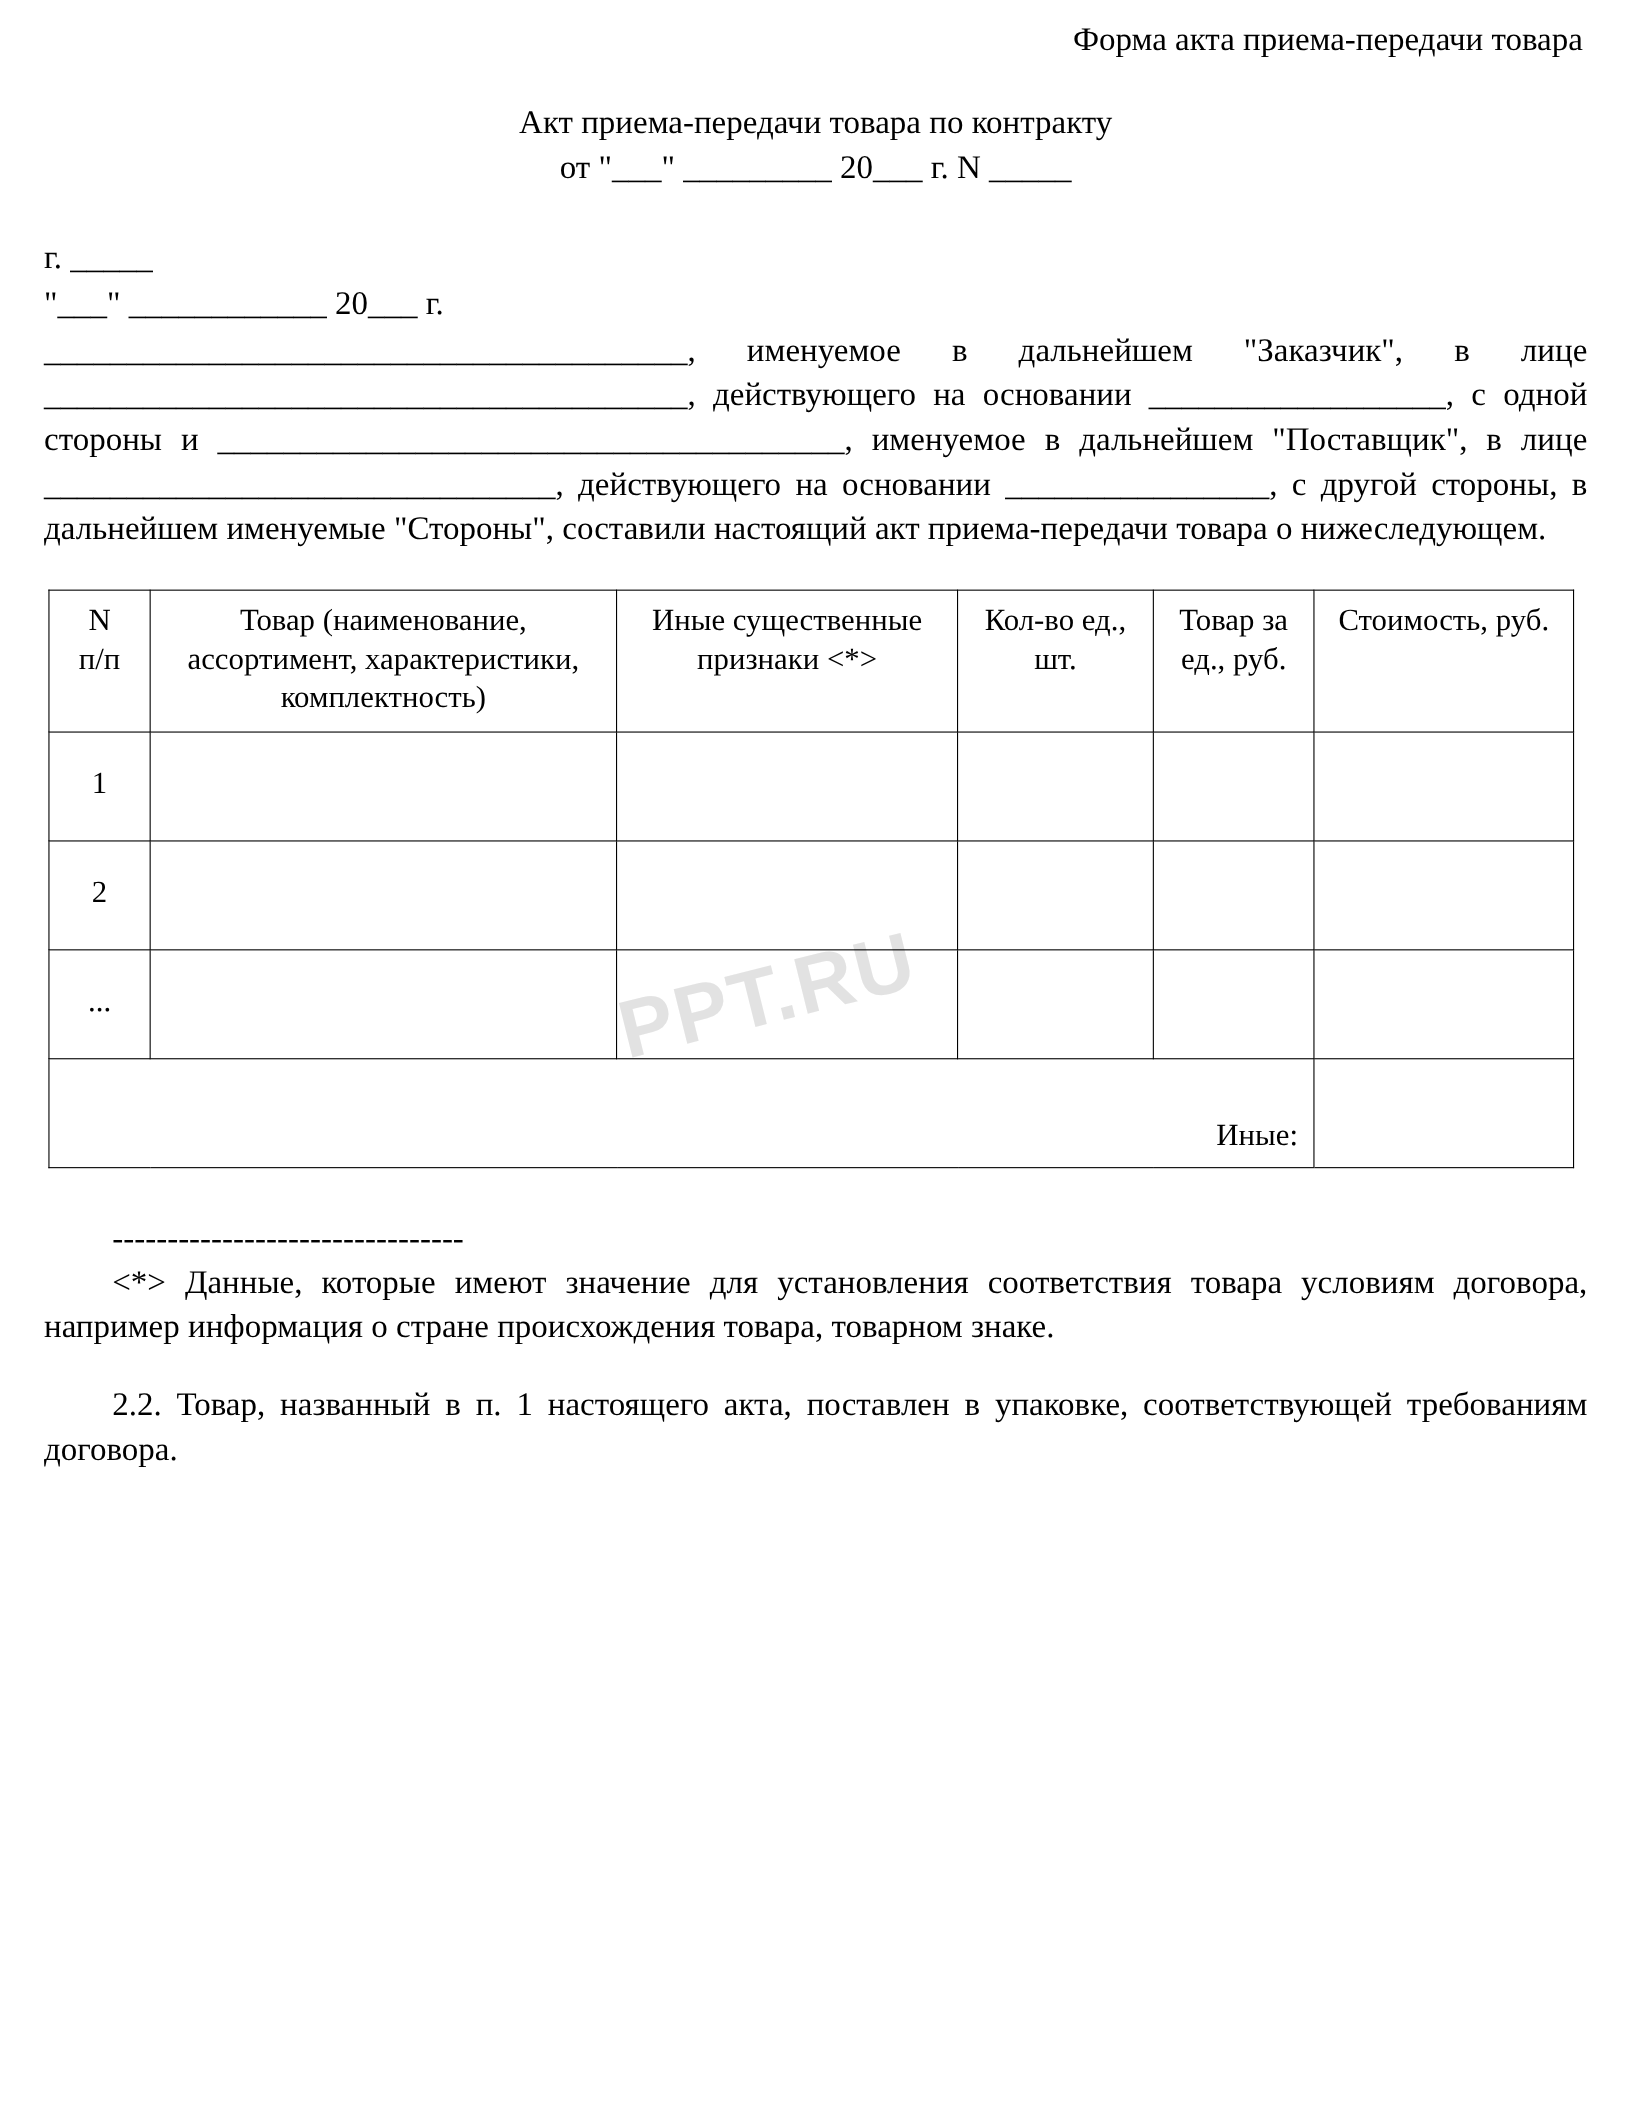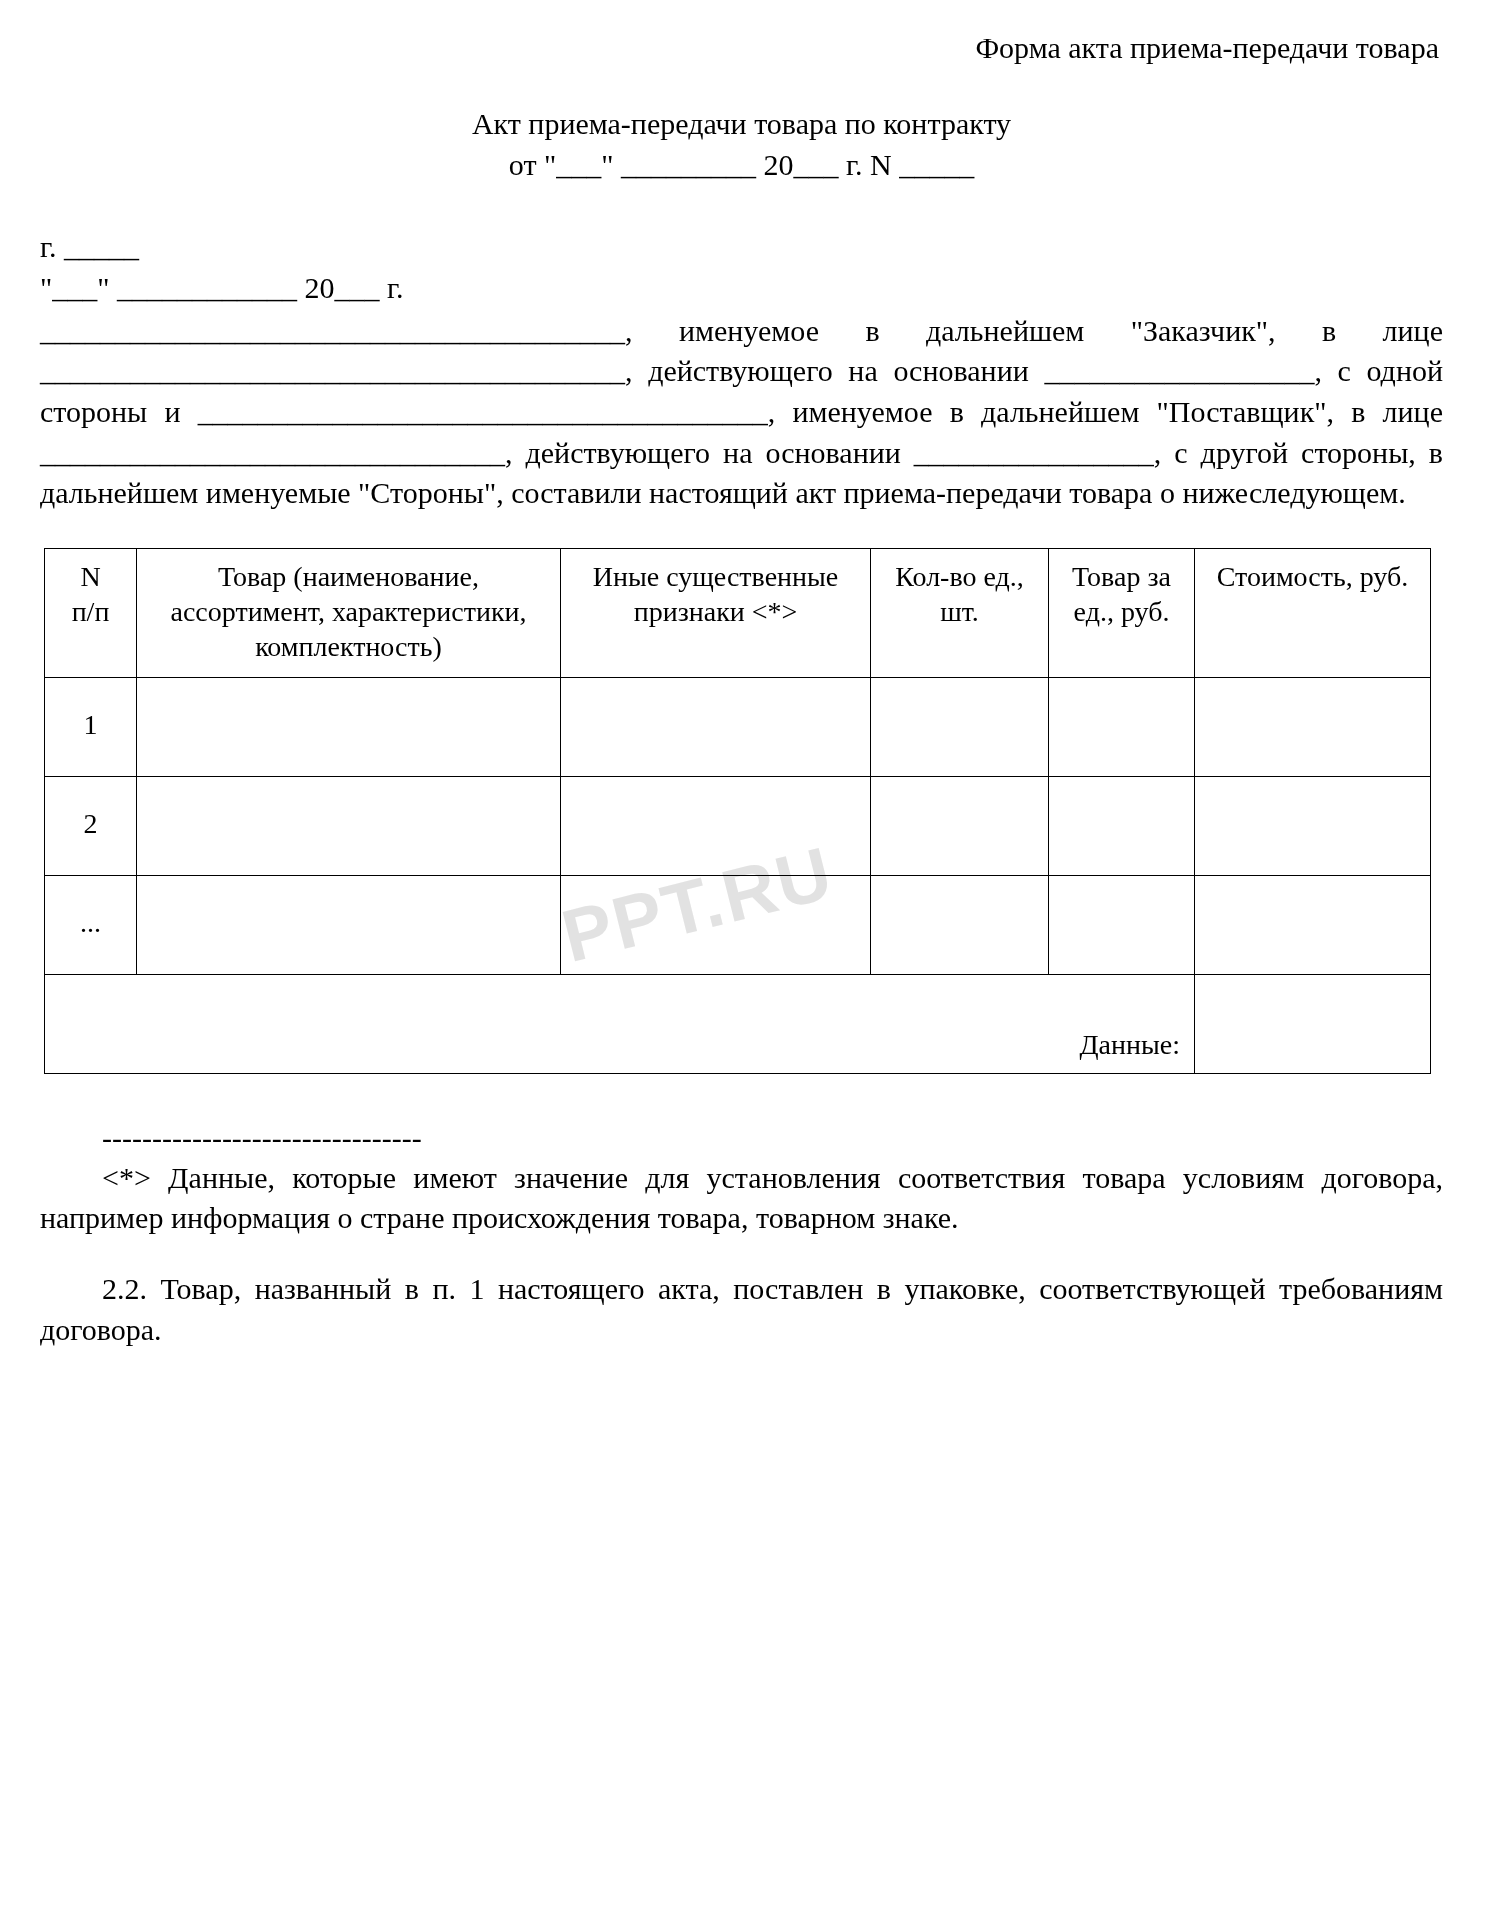--- a/index.html
+++ b/index.html
@@ -12,21 +12,21 @@
     font-family: "Liberation Serif", "DejaVu Serif", serif;
     color: #000000;
   }
   #page {
     position: relative;
     width: 1501px;
     min-height: 1913px;
     margin: 0 auto;
     background: #ffffff;
     box-sizing: border-box;
-    padding: 30px 58px 20px 40px;
+    padding: 18px 58px 20px 40px;
     overflow: hidden;
   }
 
   
   .doc-header {
     text-align: right;
     font-size: 30px;
     line-height: 1.22;
     padding-right: 4px;
     margin-bottom: 36px;
@@ -203,21 +203,21 @@
       </tr>
       <tr>
         <td class="row-num">...</td>
         <td class="blank"></td>
         <td class="blank"></td>
         <td class="blank"></td>
         <td class="blank"></td>
         <td class="blank"></td>
       </tr>
       <tr>
-        <td class="total-label total-left" colspan="5">Данные:</td>
+        <td class="total-label total-left" colspan="5">Иные:</td>
         <td class="blank"></td>
       </tr>
     </tbody>
   </table>
 
   <div class="watermark">PPT.RU</div>
 
   <div class="spacer-lg"></div>
 
   <div class="footnote-rule">--------------------------------</div>

